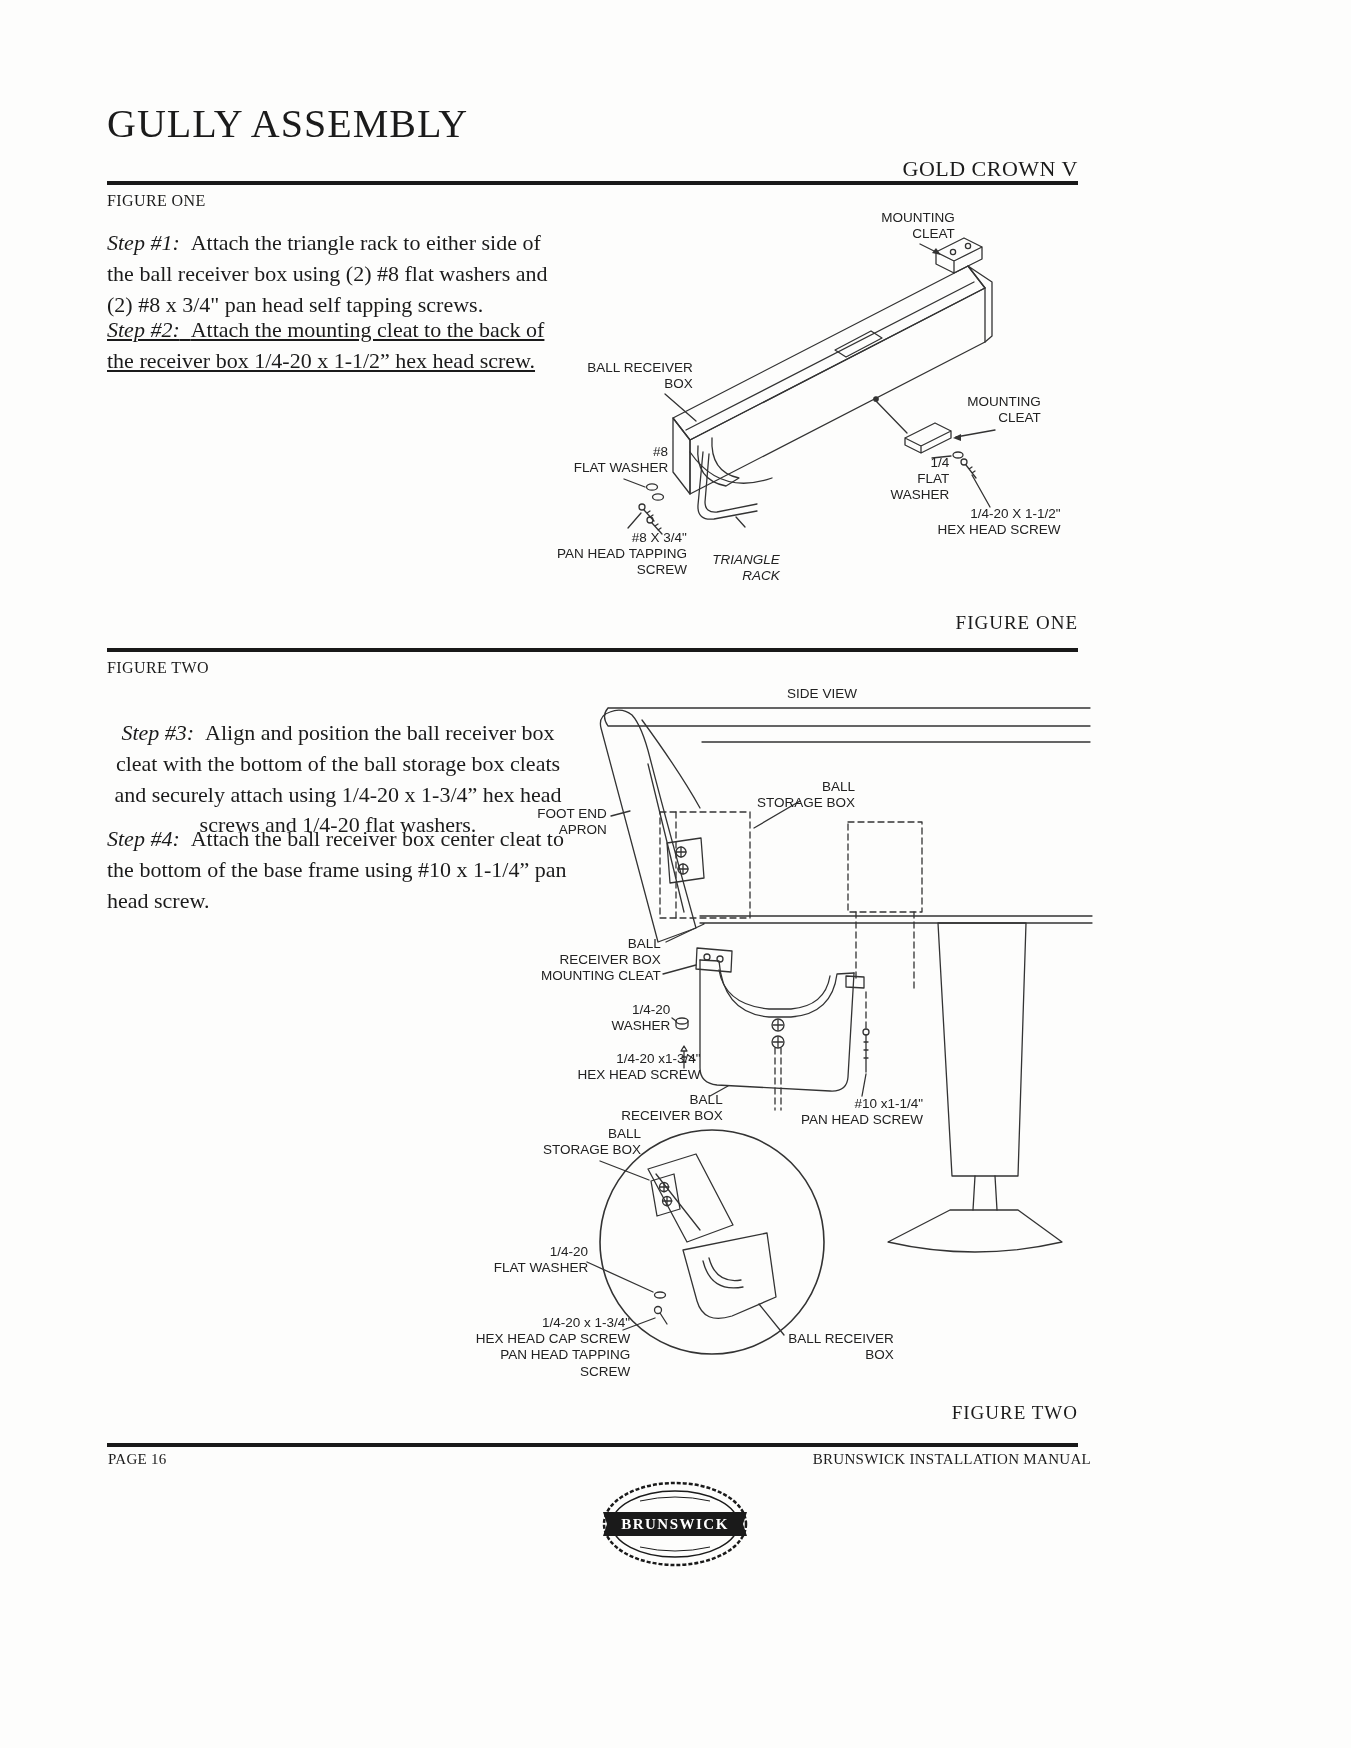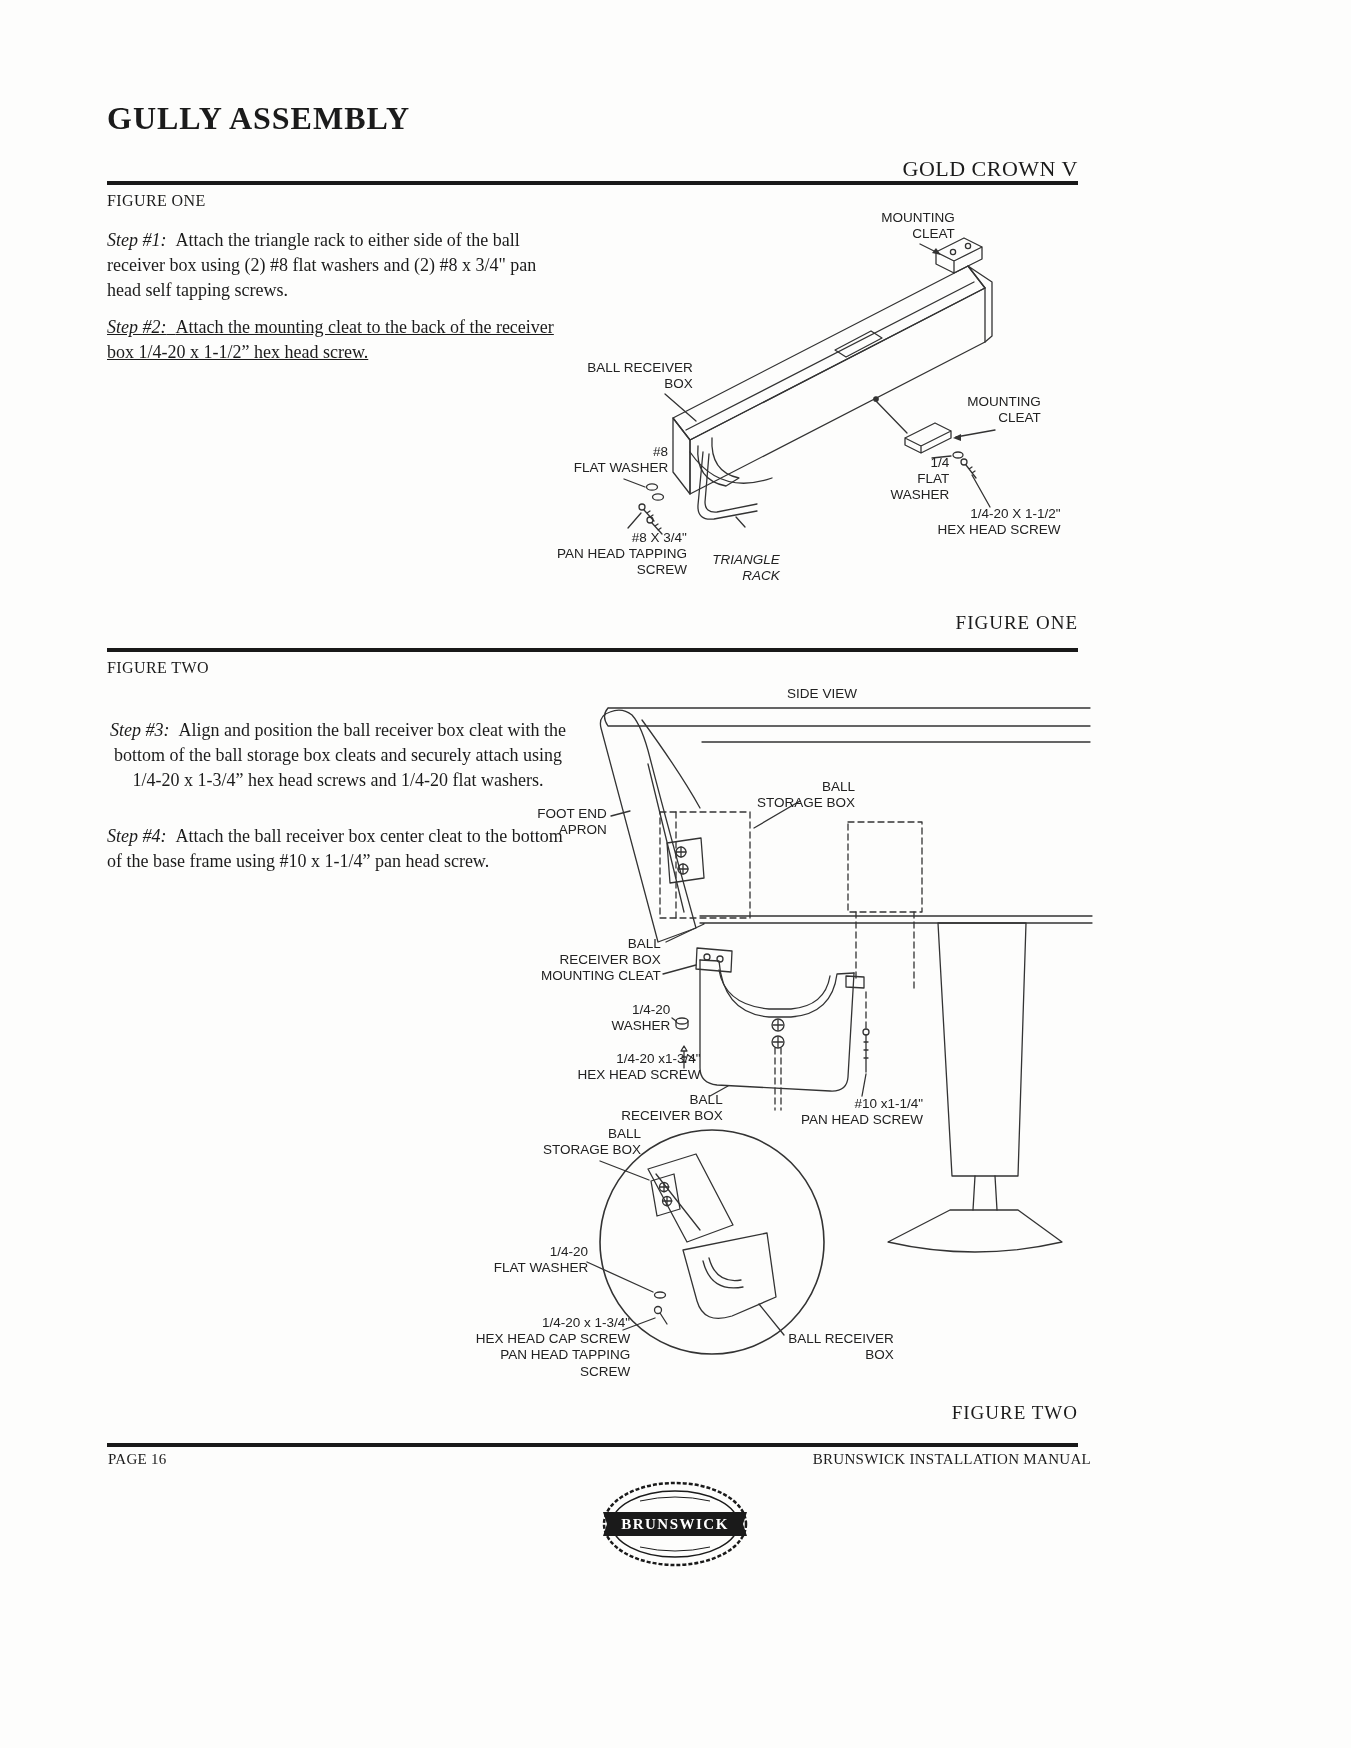--- a/index.html
+++ b/index.html
@@ -6,31 +6,31 @@
   html,body { background:#ffffff; }
   .page {
     position:relative; width:1351px; height:1748px;
     background:#fdfdfc; color:#1b1b1b;
     font-family:"Liberation Serif", serif;
     margin:0 auto; overflow:hidden;
   }
   .rule { position:absolute; left:107px; width:971px; height:4px; background:#191919; }
   .title {
     position:absolute; left:107px; top:100px;
-    font-size:32px; font-weight:700; letter-spacing:1px;
+    font-size:40px; font-weight:400; letter-spacing:1px;
   }
   .brand {
     position:absolute; right:273px; top:156px;
     font-size:22px; letter-spacing:0.5px;
   }
   .fig-label { position:absolute; left:107px; font-size:16px; letter-spacing:0.4px; }
   .caption { position:absolute; right:273px; font-size:19px; letter-spacing:1px; }
   .step {
     position:absolute; left:107px; width:462px;
-    font-size:18px; line-height:1.4;
+    font-size:22px; line-height:1.4;
   }
   .step .lead { font-style:italic; }
   .step .lead::after { content:"\00a0\00a0"; }
   .callout {
     position:absolute; transform:translateX(-50%);
     text-align:right; font-family:"Liberation Sans", sans-serif;
     font-size:13.5px; line-height:1.2; white-space:pre-line; color:#222;
   }
   .drawing { position:absolute; }
   .footer-left { position:absolute; left:108px; top:1451px; font-size:15px; letter-spacing:0.3px; }

